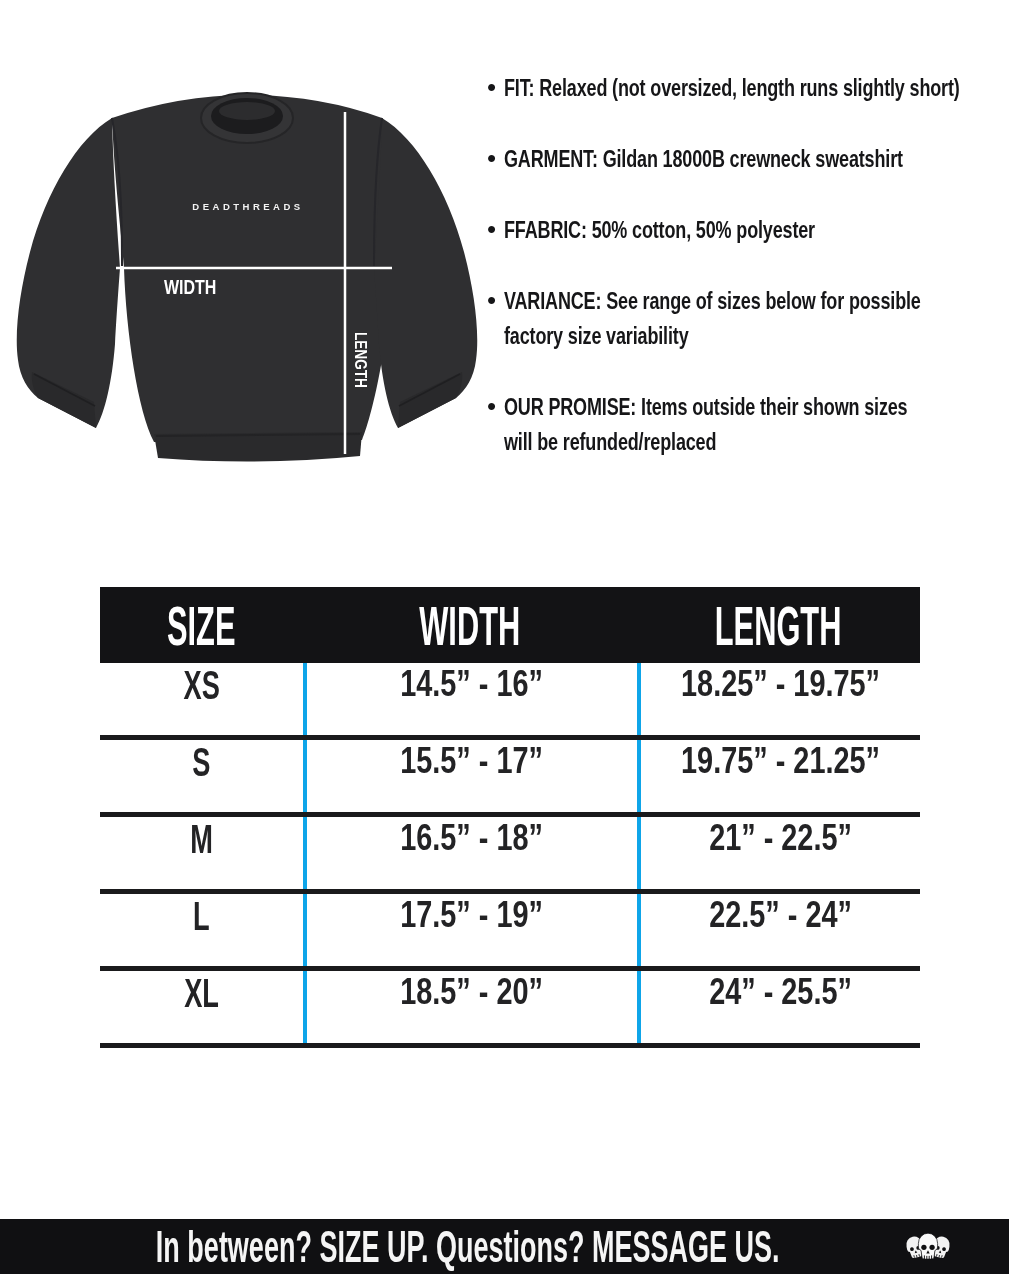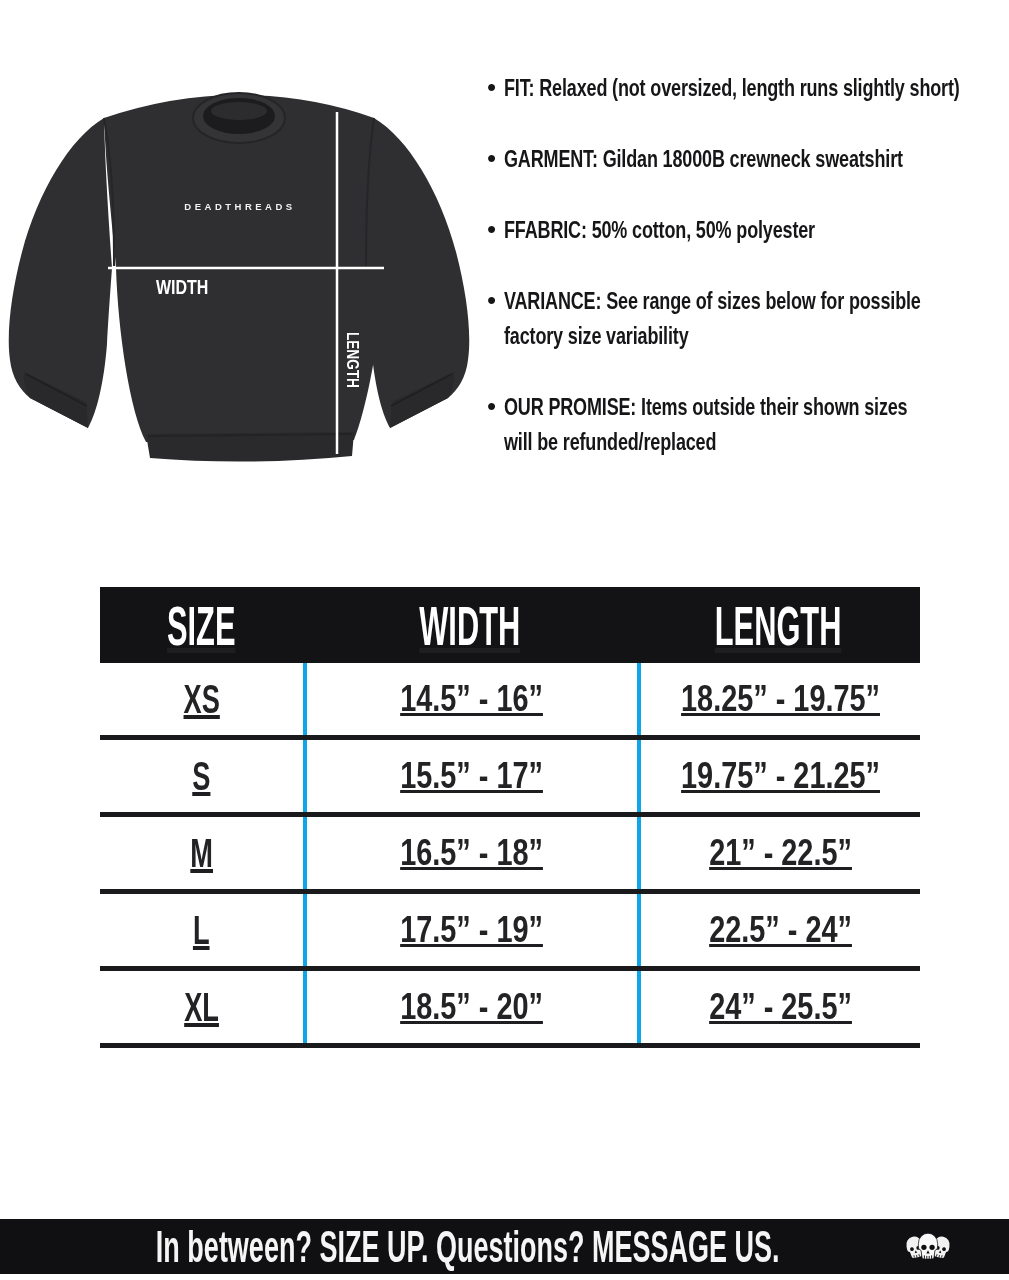--- a/index.html
+++ b/index.html
@@ -1,36 +1,36 @@
 <!DOCTYPE html>
 <html><head>
 <meta charset="utf-8">
 <style>
   html,body{margin:0;padding:0;background:#ffffff;}
   #page{
     position:relative;width:1009px;height:1280px;background:#ffffff;overflow:hidden;
     font-family:"Liberation Sans",sans-serif;color:#1e1e20;
   }
   
-  .shirt-wrap{position:absolute;left:0;top:82px;width:472px;height:382px;}
+  .shirt-wrap{position:absolute;left:8px;top:82px;width:472px;height:382px;}
   
   .details{position:absolute;left:487px;top:70px;width:520px;display:flex;flex-direction:column;gap:36px;}
   .detail-item{display:flex;align-items:flex-start;gap:8px;line-height:35px;}
   .detail-dot{font-size:26px;line-height:35px;color:#161618;flex:0 0 auto;}
   .detail-text{
     font-size:24px;font-weight:700;letter-spacing:-0.2px;white-space:pre;
     display:inline-block;transform:scaleX(0.75);transform-origin:left top;color:#161618;
   }
   
-  .size-table{position:absolute;left:100px;top:587px;width:820px;text-decoration:underline;}
+  .size-table{position:absolute;left:100px;top:587px;width:820px;}
   .thead{display:grid;grid-template-columns:203px 334px 283px;height:76px;background:#131315;align-items:center;}
   .th{display:flex;align-items:center;justify-content:center;color:#ffffff;font-size:56px;font-weight:700;}
   .th>span{display:inline-block;transform:scaleX(0.55);white-space:nowrap;}
   .tr{display:grid;grid-template-columns:203px 334px 283px;height:77px;border-bottom:5px solid #1a1a1c;box-sizing:border-box;}
-  .td{display:flex;align-items:center;justify-content:center;color:#232325;font-size:37px;font-weight:700;}
+  .td{display:flex;align-items:flex-start;justify-content:center;color:#232325;font-size:37px;font-weight:700;}
   .td.c2,.td.c3{border-left:4px solid #0ea5e9;}
   .td>span{display:inline-block;transform:scaleX(0.78);white-space:nowrap;}
   .td.size-cell{font-size:40px;}
   .td.size-cell>span{transform:scaleX(0.68);}
   
   .footer{position:absolute;left:0;top:1219px;width:1009px;height:55px;background:#101012;display:flex;align-items:center;justify-content:center;}
   .footer-text{
     color:#f5f5f5;font-size:45px;font-weight:700;white-space:nowrap;
     display:inline-block;transform:scaleX(0.6);transform-origin:center;margin-right:74px;
   }

